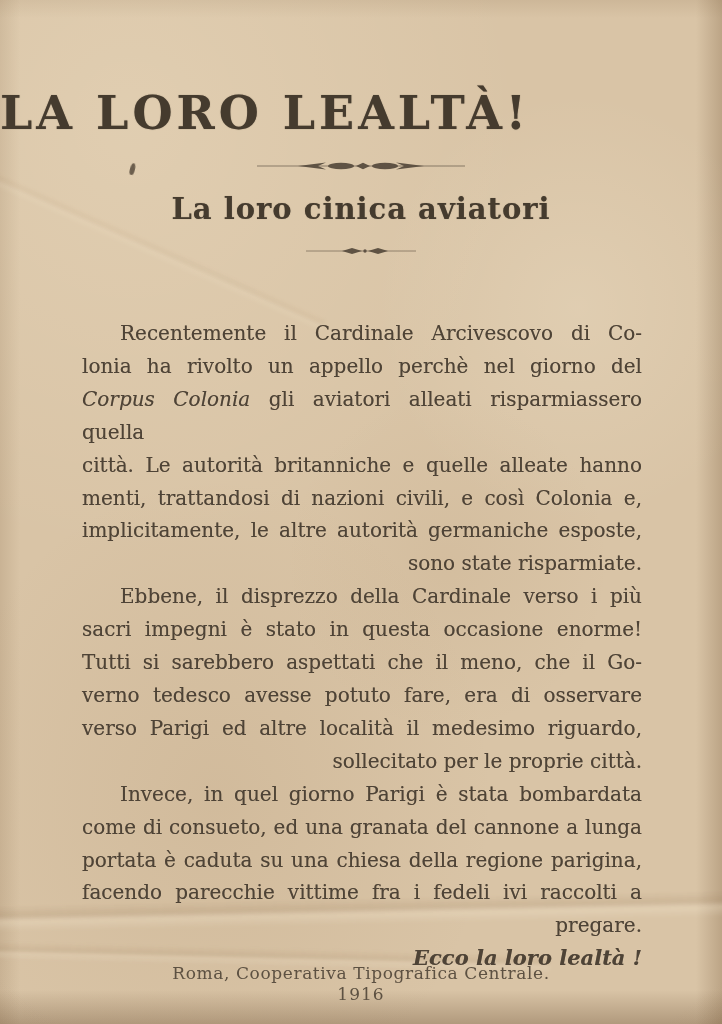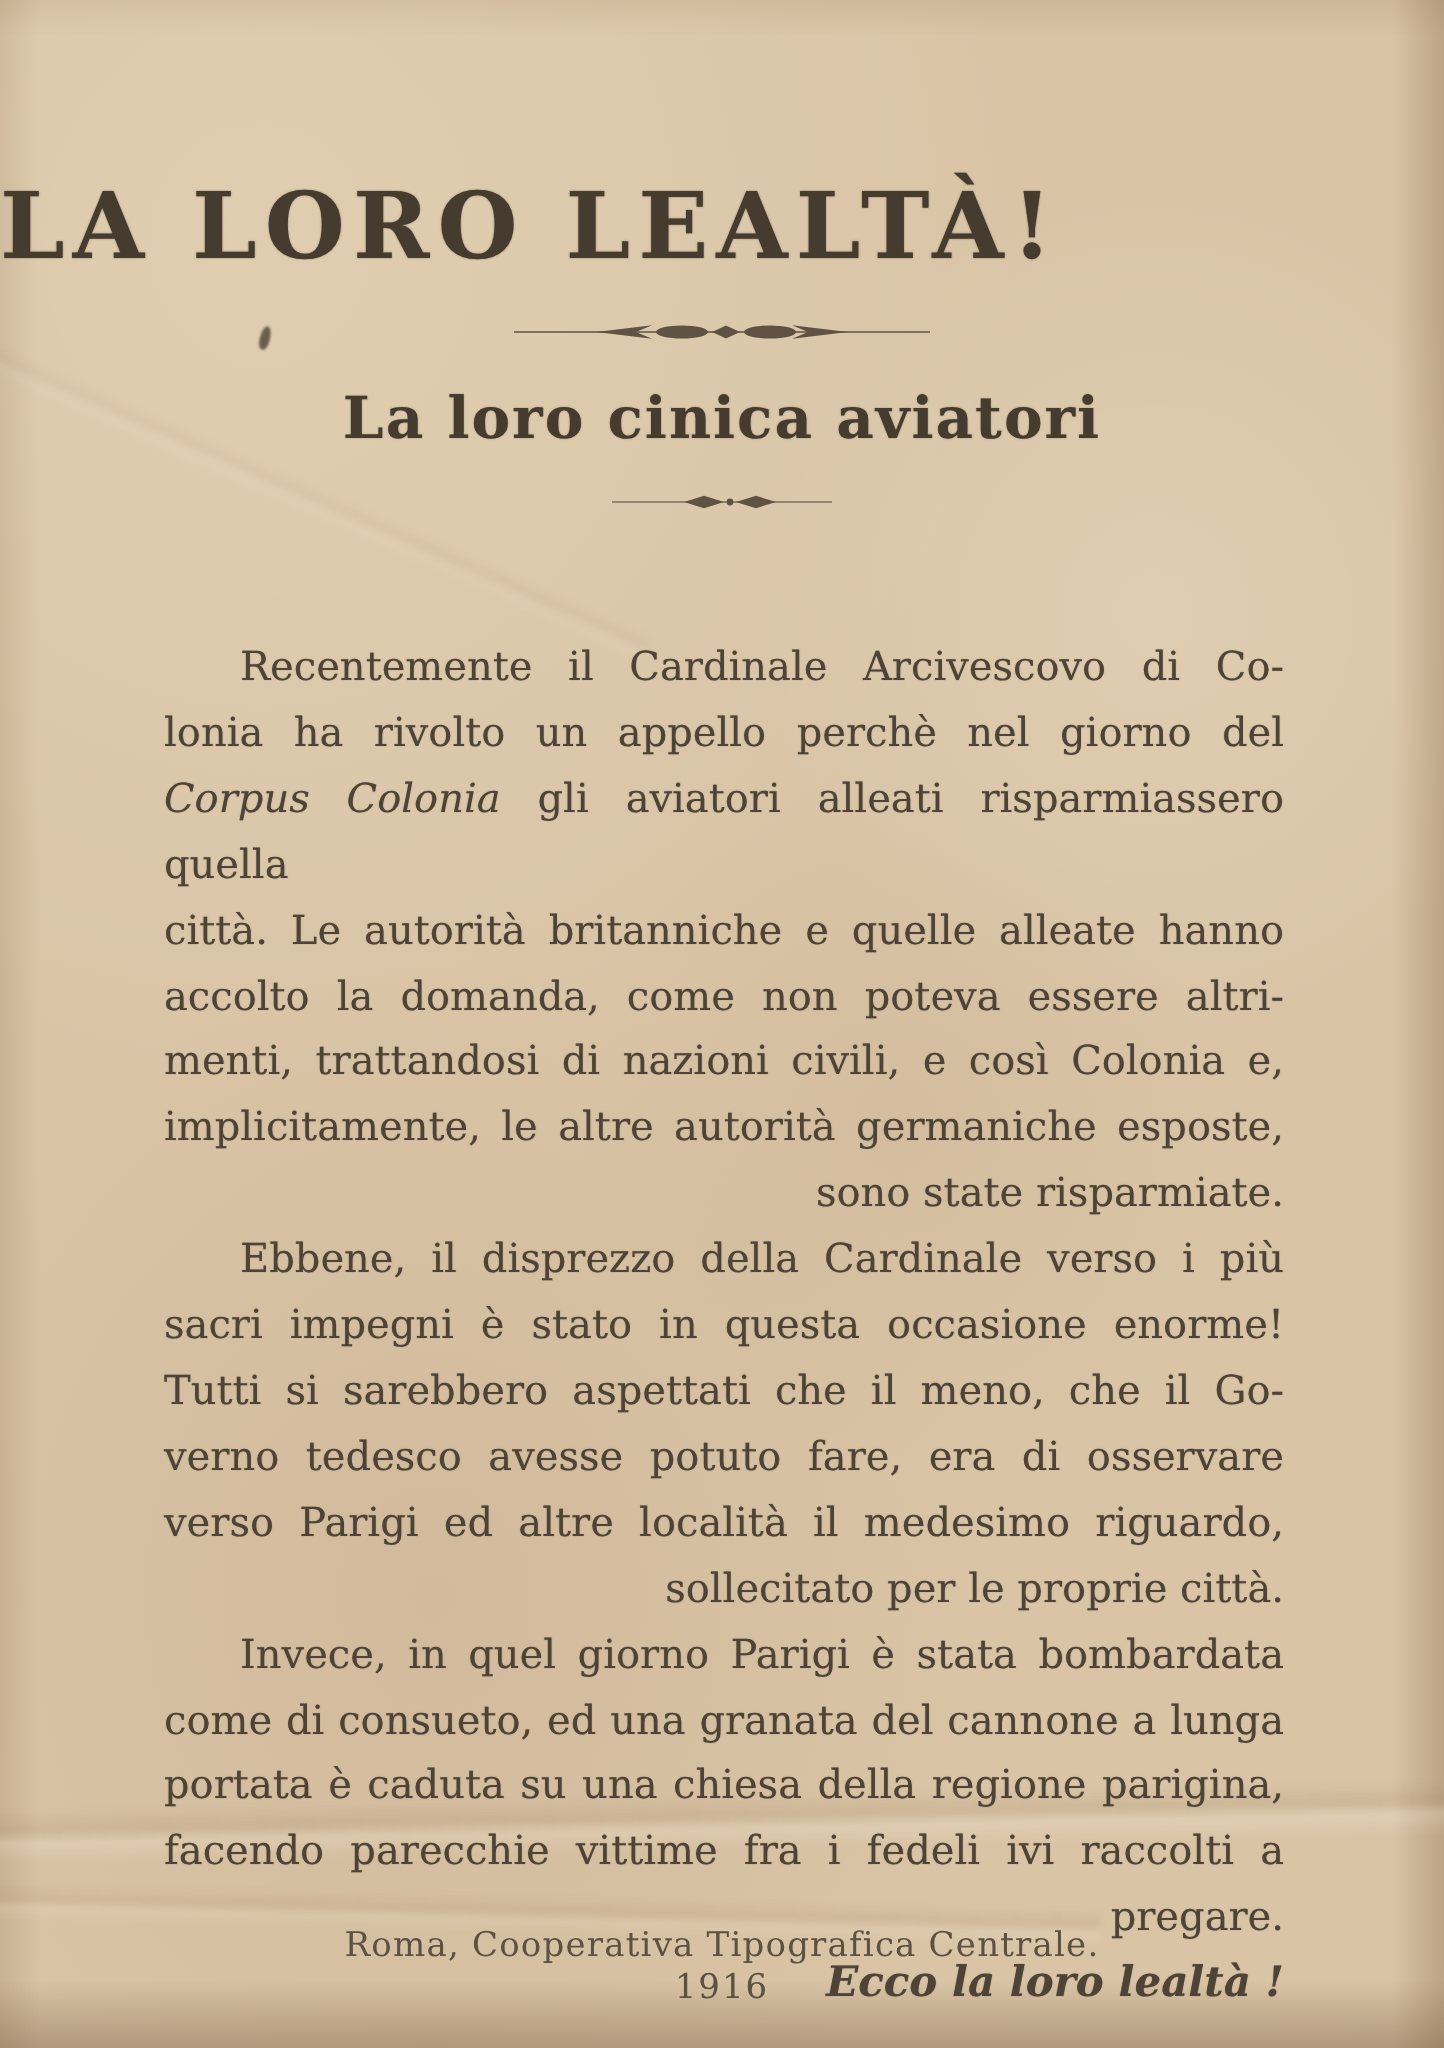--- a/index.html
+++ b/index.html
@@ -108,21 +108,20 @@
     <circle fill="currentColor" cx="59" cy="5" r="1.7"></circle>
     <polygon fill="currentColor" points="62,5 72,1.9 82,5 72,8.1"></polygon>
   </svg>
 
   <div class="body-text">
       <div class="paragraph">
         <div class="line j first"><span>Recentemente il Cardinale Arcivescovo di Co-</span></div>
         <div class="line j"><span>lonia ha rivolto un appello perchè nel giorno del</span></div>
         <div class="line j"><span class="it">Corpus Colonia</span><span> gli aviatori alleati risparmiassero quella</span></div>
         <div class="line j"><span>città. Le autorità britanniche e quelle alleate hanno</span></div>
-        <div class="line j"><span>accolto la domanda, come non poteva essere altri-</span></div>
         <div class="line j"><span>menti, trattandosi di nazioni civili, e così Colonia e,</span></div>
         <div class="line j"><span>implicitamente, le altre autorità germaniche esposte,</span></div>
         <div class="line"><span>sono state risparmiate.</span></div>
       </div>
       <div class="paragraph">
         <div class="line j first"><span>Ebbene, il disprezzo della Cardinale verso i più</span></div>
         <div class="line j"><span>sacri impegni è stato in questa occasione enorme!</span></div>
         <div class="line j"><span>Tutti si sarebbero aspettati che il meno, che il Go-</span></div>
         <div class="line j"><span>verno tedesco avesse potuto fare, era di osservare</span></div>
         <div class="line j"><span>verso Parigi ed altre località il medesimo riguardo,</span></div>

